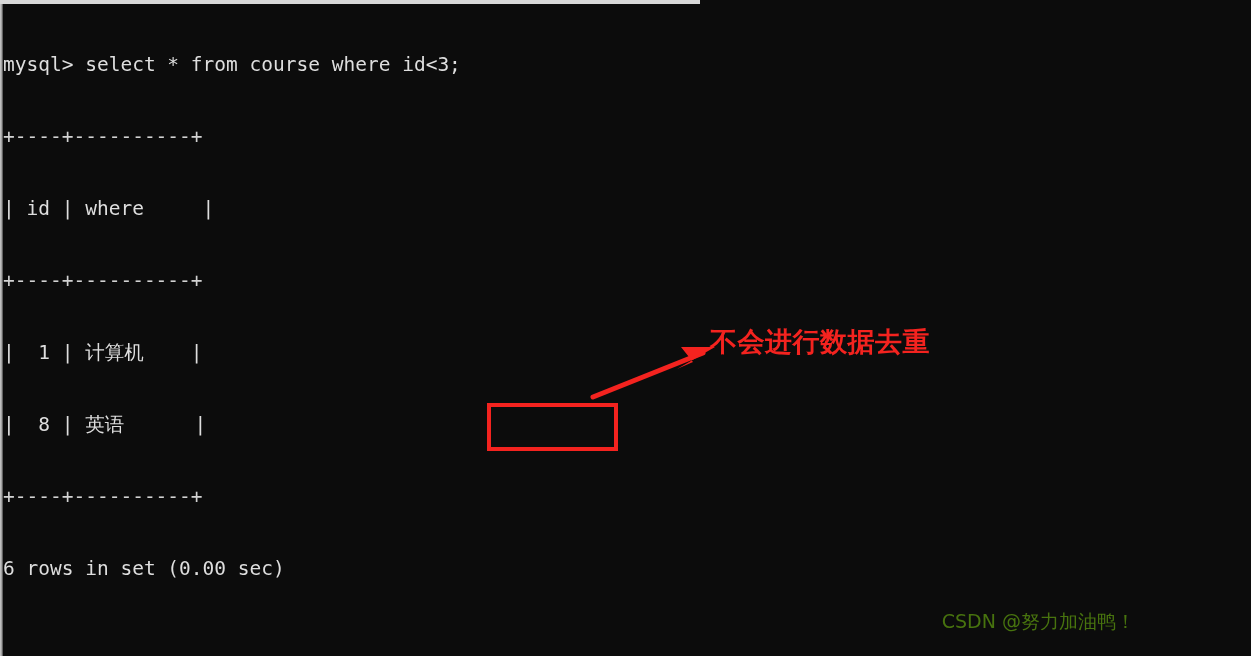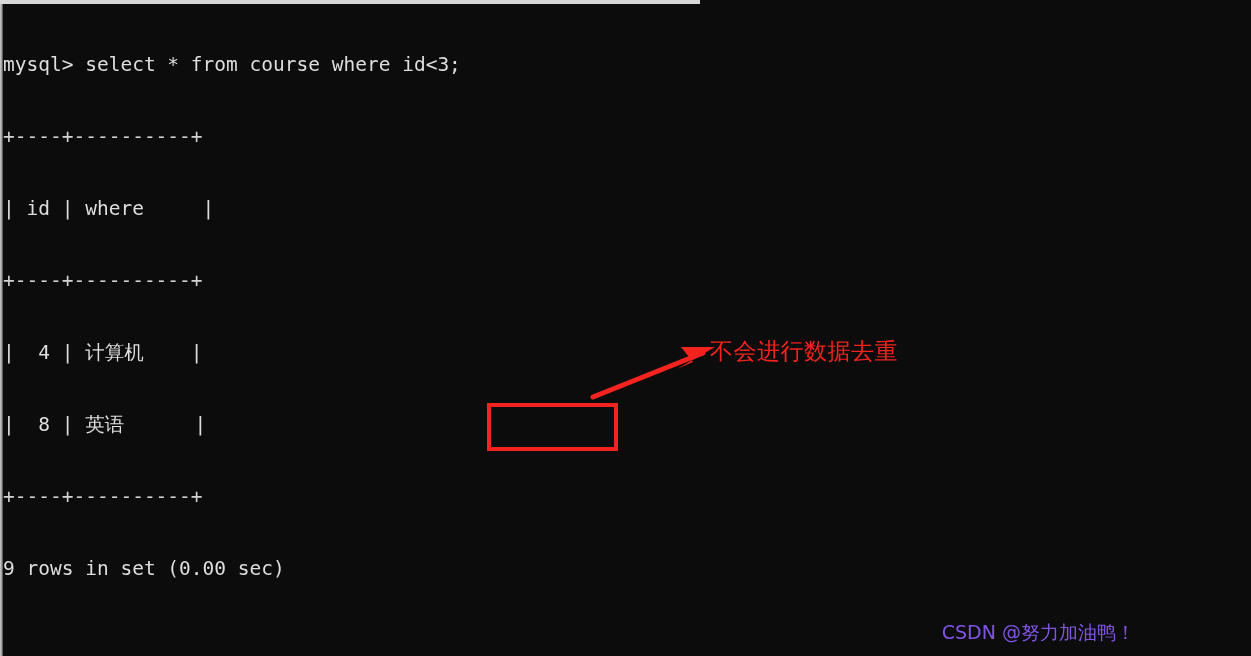--- a/index.html
+++ b/index.html
@@ -51,25 +51,25 @@
     color: #d2d2d2;
   }
   .term .blank {
     height: 24px;
   }
 
   
   .annot-text {
     position: absolute;
     left: 710px;
-    top: 336px;
+    top: 324px;
     color: #f4231f;
     font-family: "DejaVu Sans", "Liberation Sans", sans-serif;
-    font-size: 23px;
-    font-weight: 400;
+    font-size: 27px;
+    font-weight: 700;
     letter-spacing: 0.5px;
     white-space: nowrap;
   }
   .annot-box {
     position: absolute;
     left: 487px;
     top: 403px;
     width: 131px;
     height: 48px;
     border: 4px solid #f4231f;
@@ -82,45 +82,45 @@
     top: 335px;
     width: 140px;
     height: 70px;
     pointer-events: none;
   }
 
   
   .watermark {
     position: absolute;
     right: 8px;
-    bottom: 10px;
-    color: #8b5cf6;
+    bottom: 21px;
+    color: #4d7c0f;
     font-family: "DejaVu Sans", "Liberation Sans", sans-serif;
     font-size: 19px;
     opacity: 0.92;
     white-space: nowrap;
   }
 </style>
 </head>
 <body>
 
 <div id="screen">
 
   <div class="edge-left"></div>
   <div class="edge-top"></div>
 
   <div class="term">
     <div class="line">mysql&gt; select * from course where id&lt;3;</div>
     <div class="line rule">+----+----------+</div>
     <div class="line">| id | where     |</div>
     <div class="line rule">+----+----------+</div>
-    <div class="line">|  4 | 计算机    |</div>
+    <div class="line">|  1 | 计算机    |</div>
     <div class="line">|  8 | 英语      |</div>
     <div class="line rule">+----+----------+</div>
-    <div class="line">9 rows in set (0.00 sec)</div>
+    <div class="line">6 rows in set (0.00 sec)</div>
     <div class="blank"></div>
     
     
     
     
     
     
     
     
     

